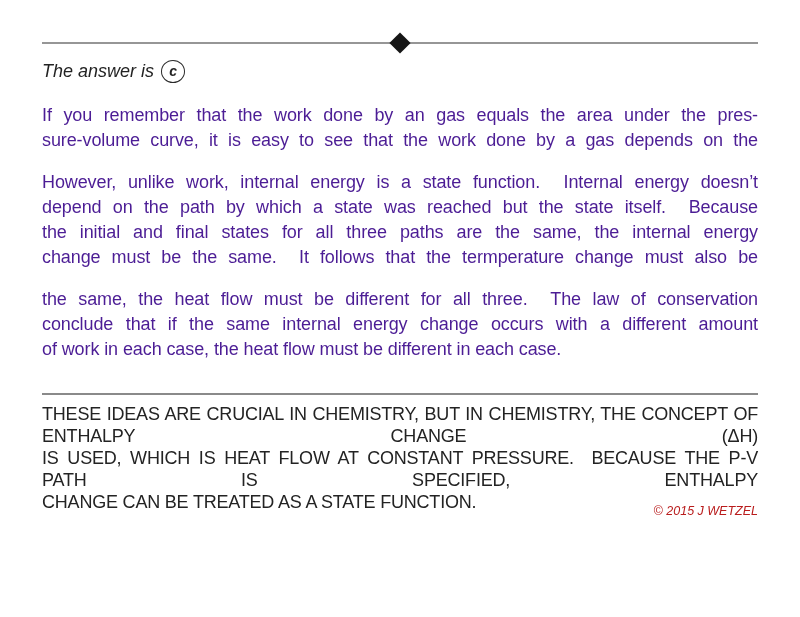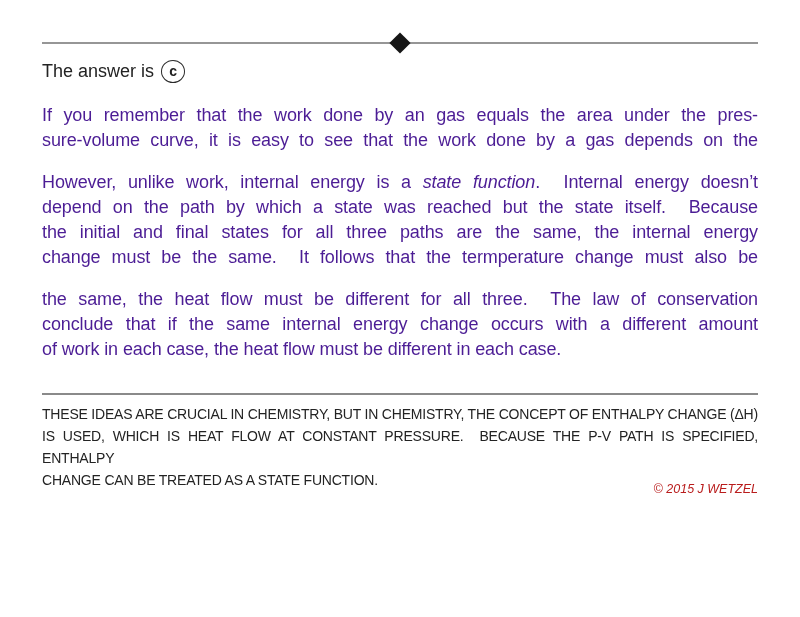--- a/index.html
+++ b/index.html
@@ -39,20 +39,21 @@
     transform: translate(-50%, -50%) rotate(45deg);
   }
   
   .answer-line {
     margin-top: 15px;
     font-size: 18px;
     line-height: 24px;
     display: flex;
     align-items: center;
     color: #232323;
+    font-style: italic;
   }
   .answer-badge {
     margin-left: 7px;
     width: 24px;
     height: 23px;
     box-sizing: border-box;
     border: 1.6px solid #2a2a2a;
     border-radius: 50%;
     display: inline-flex;
     align-items: center;
@@ -71,35 +72,35 @@
   #paragraphs .para:first-child { margin-top: 20px; }
   .tline {
     text-align: justify;
     text-align-last: justify;
     -moz-text-align-last: justify;
   }
   .tline-last {
     text-align-last: left;
     -moz-text-align-last: left;
   }
-  .em { font-style: italic; }
+  .em { }
   .math {
     font-family: "Liberation Serif", "DejaVu Serif", serif;
     font-style: italic;
     font-size: 18.5px;
   }
   .math-u {
     font-family: "Liberation Serif", "DejaVu Serif", serif;
     font-style: normal;
     font-size: 18.5px;
   }
   
   #footnote {
     margin-top: 8px;
-    font-size: 14px;
+    font-size: 18px;
     line-height: 22px;
     letter-spacing: -0.2px;
     color: #232323;
   }
   
   .copyright {
     margin-top: -10px;
     text-align: right;
     font-style: italic;
     color: #b91c1c;

